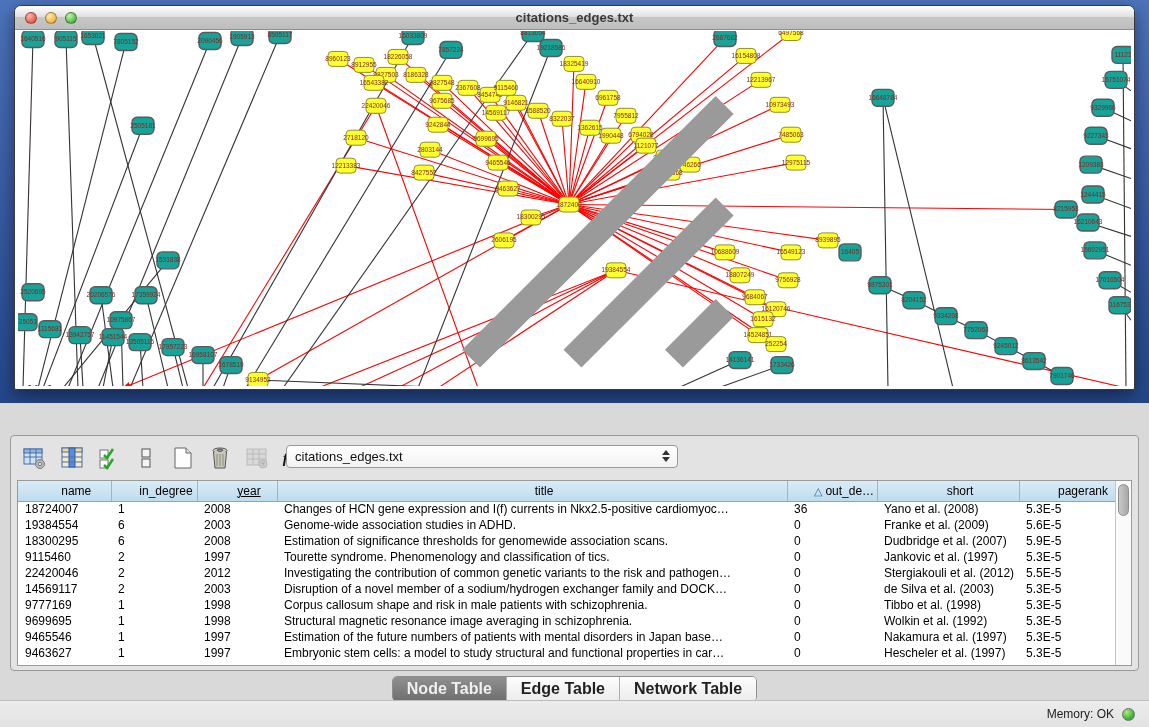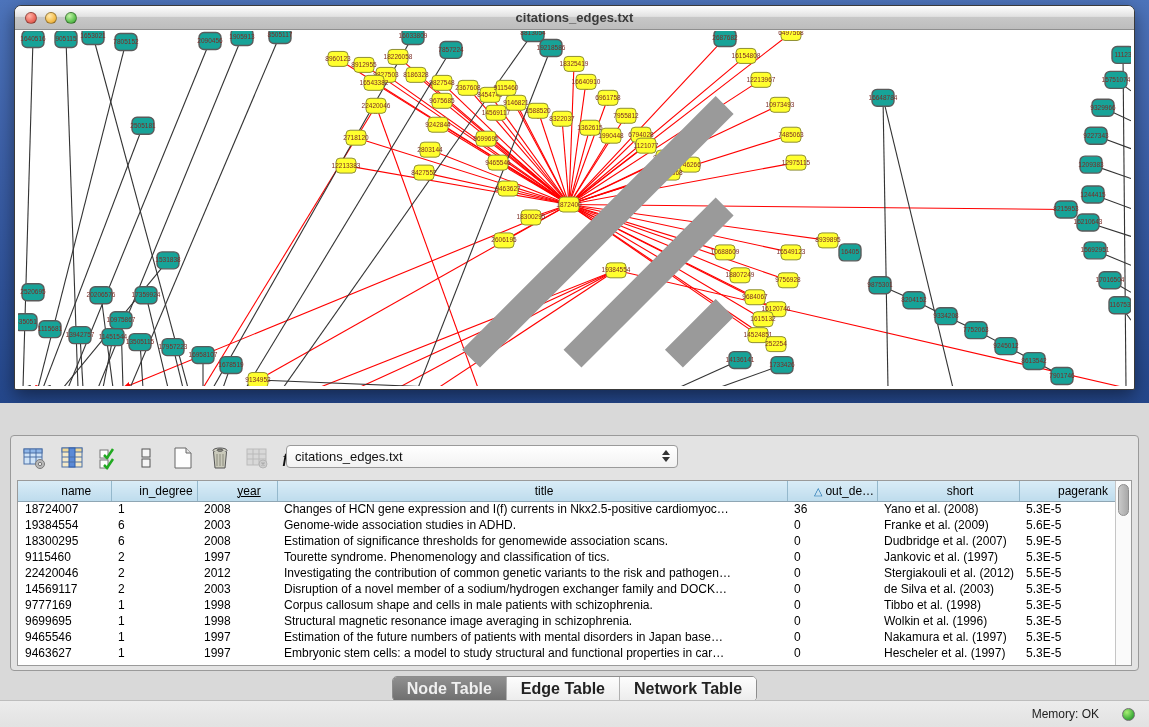--- a/index.html
+++ b/index.html
@@ -65,21 +65,21 @@
   .tabs-row { position:absolute; left:0; right:0; top:273px; display:flex; justify-content:center; }
   .seg { display:inline-flex; border:1px solid #8d8d8d; border-radius:5px; overflow:hidden;
     background:#f7f7f7; box-shadow:0 1px 1px rgba(255,255,255,.7); }
   .seg button { font-family:inherit; font-size:16px; font-weight:bold; padding:3px 14px; border:none;
     background:linear-gradient(180deg,#fdfdfd,#ececec); color:#222; border-right:1px solid #b0b0b0; cursor:default; }
   .seg button:last-child { border-right:none; }
   .seg button.sel { background:linear-gradient(180deg,#909090,#6e6e6e); color:#f0f0f0; }
 
   .statusbar { position:absolute; left:0; bottom:0; width:1149px; height:27px;
     border-top:1px solid #bdbdbd; background:linear-gradient(180deg,#ececec,#e2e2e2); }
-  .mem { position:absolute; right:14px; top:6px; display:flex; align-items:center; gap:23px;
+  .mem { position:absolute; right:14px; top:6px; display:flex; align-items:center; gap:8px;
     font-size:12px; color:#222; }
   .mem-dot { width:13px; height:13px; border-radius:50%; border:1px solid #6f6f6f;
     background:radial-gradient(circle at 35% 30%,#a9ef74,#3fae3b 65%,#2f8f2d); }
 </style>
 </head>
 <body>
 
 <div class="desktop">
   <div class="net-window">
     <div class="titlebar">
@@ -769,32 +769,32 @@
               <td>2003</td>
               <td>Disruption of a novel member of a sodium/hydrogen exchanger family and DOCK…</td>
               <td>0</td>
               <td>de Silva et al. (2003)</td>
               <td>5.3E-5</td>
             </tr>
             <tr>
               <td>9777169</td>
               <td>1</td>
               <td>1998</td>
-              <td>Corpus callosum shape and cells in male patients with schizophrenia.</td>
+              <td>Corpus callosum shape and risk in male patients with schizophrenia.</td>
               <td>0</td>
               <td>Tibbo et al. (1998)</td>
               <td>5.3E-5</td>
             </tr>
             <tr>
               <td>9699695</td>
               <td>1</td>
               <td>1998</td>
               <td>Structural magnetic resonance image averaging in schizophrenia.</td>
               <td>0</td>
-              <td>Wolkin et al. (1996)</td>
+              <td>Wolkin et al. (1992)</td>
               <td>5.3E-5</td>
             </tr>
             <tr>
               <td>9465546</td>
               <td>1</td>
               <td>1997</td>
               <td>Estimation of the future numbers of patients with mental disorders in Japan base…</td>
               <td>0</td>
               <td>Nakamura et al. (1997)</td>
               <td>5.3E-5</td>

